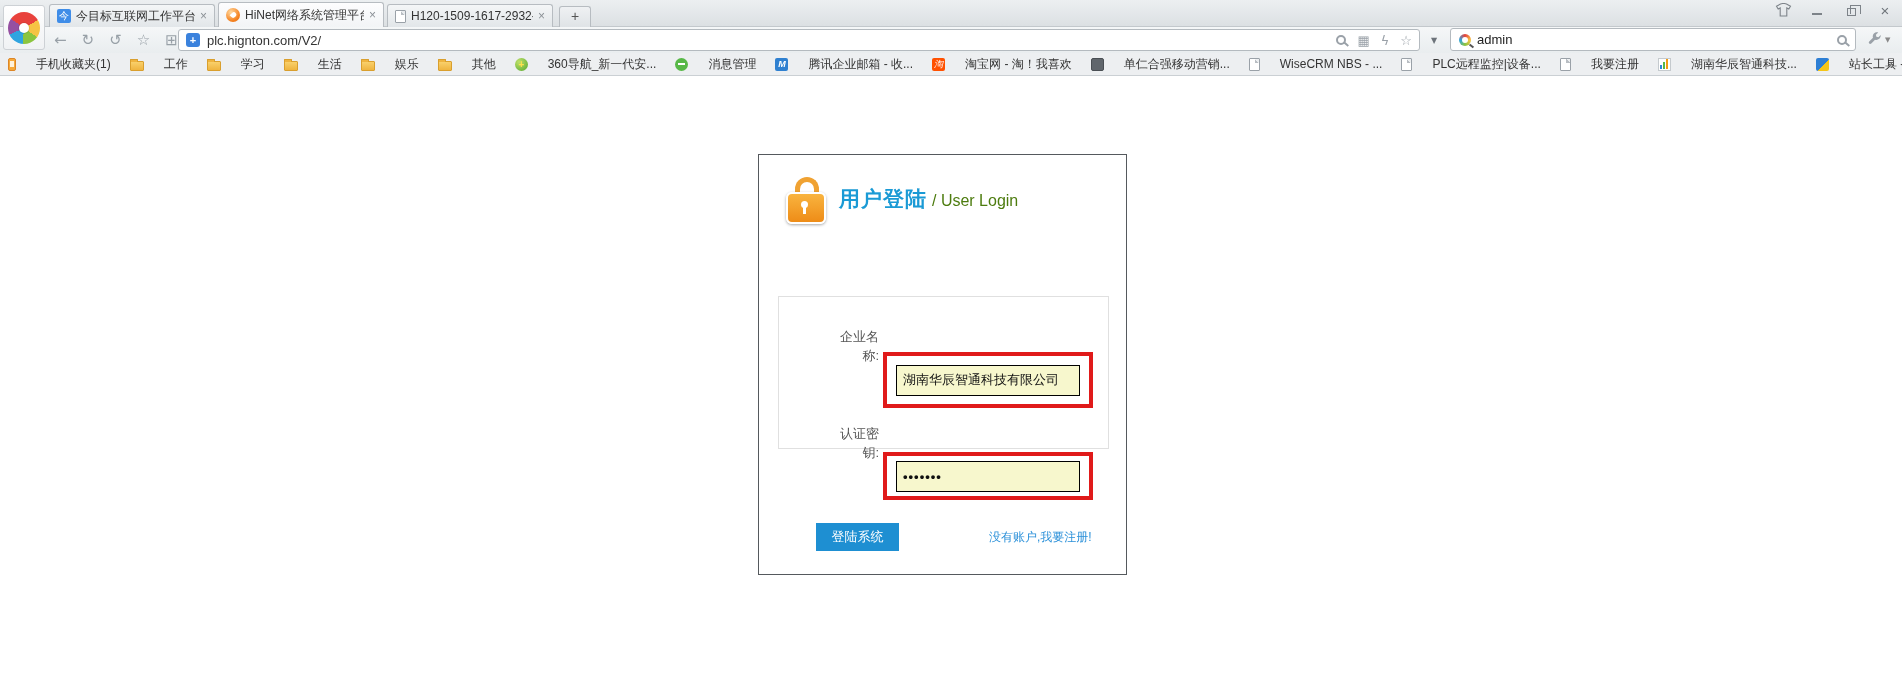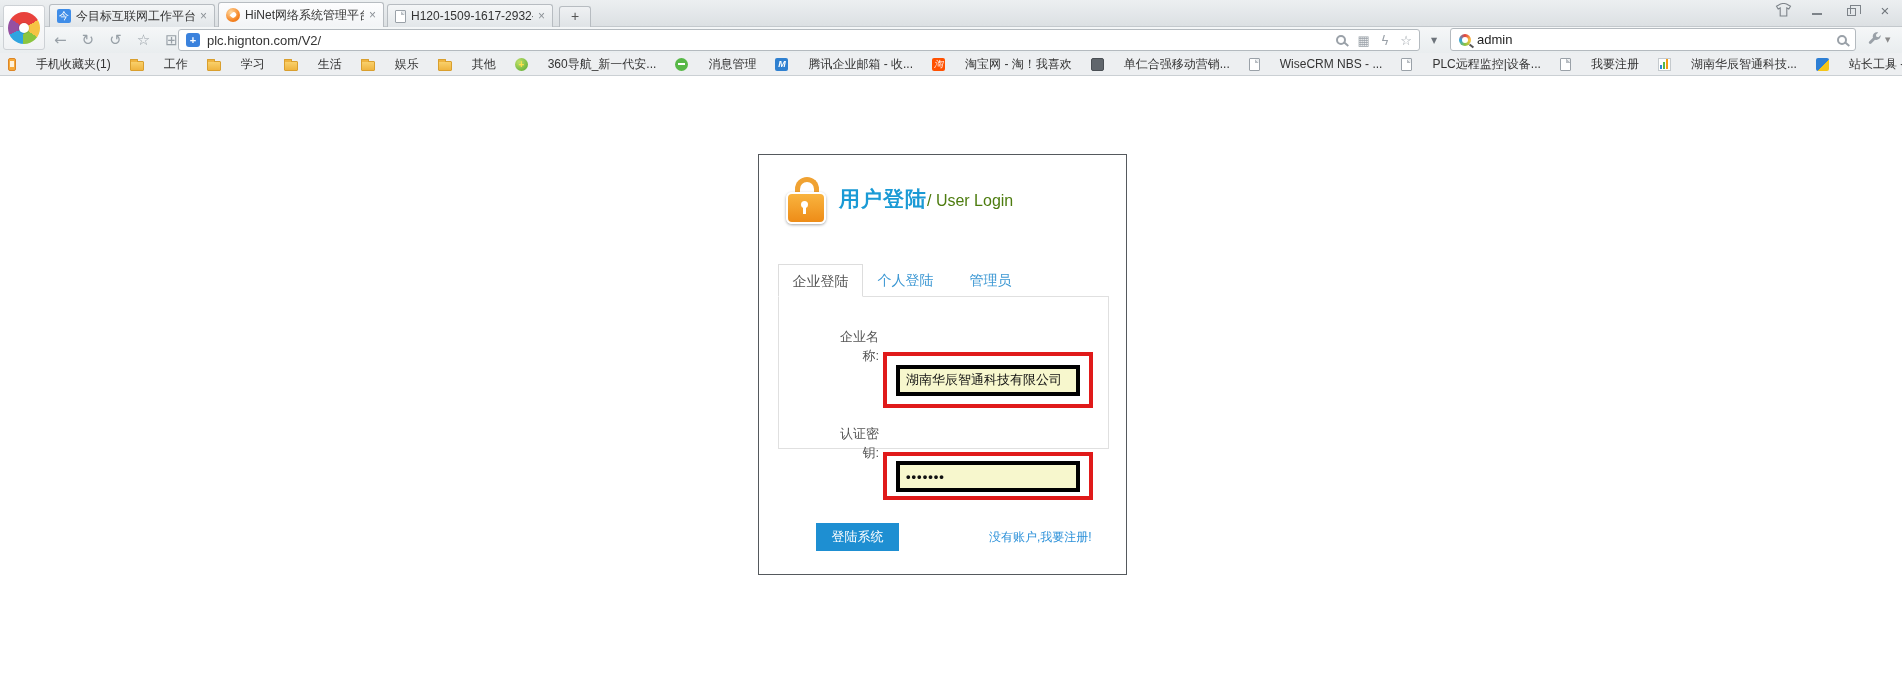--- a/index.html
+++ b/index.html
@@ -128,40 +128,40 @@
     background:#fff; border:1px solid #55595d; }
   .lock { position:absolute; left:26px; top:22px; width:44px; height:50px; }
   .lock::before { content:""; position:absolute; top:0; left:10px; width:14px; height:18px;
     border:5px solid #f0a232; border-bottom:none; border-radius:12px 12px 0 0; }
   .lock::after { content:""; position:absolute; top:15px; left:1px; width:36px; height:28px;
     background:linear-gradient(#f9b43f,#ee8c17); border:2px solid #fff; border-radius:6px;
     box-shadow:0 1px 3px rgba(0,0,0,.35); }
   .keyhole { position:absolute; top:24px; left:16px; width:7px; height:7px; border-radius:50%;
     background:#fff; z-index:2; }
   .keyhole::after { content:""; position:absolute; top:6px; left:2px; width:3px; height:7px; background:#fff; }
-  .login-header { position:absolute; left:80px; top:30px; display:flex; align-items:baseline; }
+  .login-header { position:absolute; left:80px; top:30px; display:flex; align-items:baseline; gap:5px; }
   .title-cn { font-size:21px; font-weight:bold; color:#1a9ad5; letter-spacing:1px; }
   .title-en { font-size:16px; color:#4d7c0f; }
 
   .form-tabs { position:absolute; left:19px; top:109px; display:flex; z-index:3; }
   .ftab { width:85px; height:33px; line-height:33px; text-align:center; font-size:14px; color:#3b97d3; }
   .ftab.active { background:#fff; border:1px solid #ddd; border-bottom:1px solid #fff;
     color:#555; margin-bottom:-1px; }
 
   .form-panel { position:absolute; left:19px; top:141px; width:331px; height:153px;
     border:1px solid #e0e0e0; background:#fff; }
   .flabel { position:absolute; width:72px; text-align:right; font-size:13px; color:#555; line-height:19px; }
   .flabel span { display:block; }
   .flabel.l1 { left:28px; top:30px; }
   .flabel.l2 { left:28px; top:127px; }
   .redbox { position:absolute; left:104px; width:210px; border:4px solid #e01a1a;
     display:flex; align-items:center; justify-content:center; background:#fff; }
   .redbox.r1 { top:55px; height:56px; }
   .redbox.r2 { top:155px; height:48px; }
-  .yellow-input { width:184px; height:31px; background:#f7f7cd; border:4px solid #000000;
+  .yellow-input { width:184px; height:31px; background:#f7f7cd; border:1px solid #000000;
     font-size:13px; color:#111; padding:0 6px; font-family:"Liberation Sans","DejaVu Sans",sans-serif; }
   .yellow-input.pw { font-weight:bold; letter-spacing:1px; }
 
   .actions { position:absolute; left:57px; top:368px; width:280px; display:flex; align-items:center; }
   .submit-btn { width:83px; height:28px; background:#1e8fd2; border:none; color:#fff;
     font-size:13px; font-family:"Liberation Sans","DejaVu Sans",sans-serif; }
   .register-link { margin-left:90px; font-size:12px; color:#2a90d9; text-decoration:none; }
 
   .footer { position:absolute; top:545px; left:0; width:100%; text-align:center;
     font-size:13px; color:#4a4d50; }
@@ -316,25 +316,20 @@
 
   <div class="login-card">
     <div class="lock">
         <span class="keyhole"></span>
       </div>
     <div class="login-header">
       <span class="title-cn">用户登陆</span>
       <span class="title-en">/ User Login</span>
     </div>
 
-    <div class="form-tabs">
-      <div class="ftab active">企业登陆</div>
-      <div class="ftab">个人登陆</div>
-      <div class="ftab">管理员</div>
-    </div>
 
     <div class="form-panel">
       <div class="flabel l1">
         <span>企业名</span>
         <span>称:</span>
       </div>
       <div class="redbox r1">
         <input class="yellow-input" type="text" value="湖南华辰智通科技有限公司" style="">
       </div>
       <div class="flabel l2">

